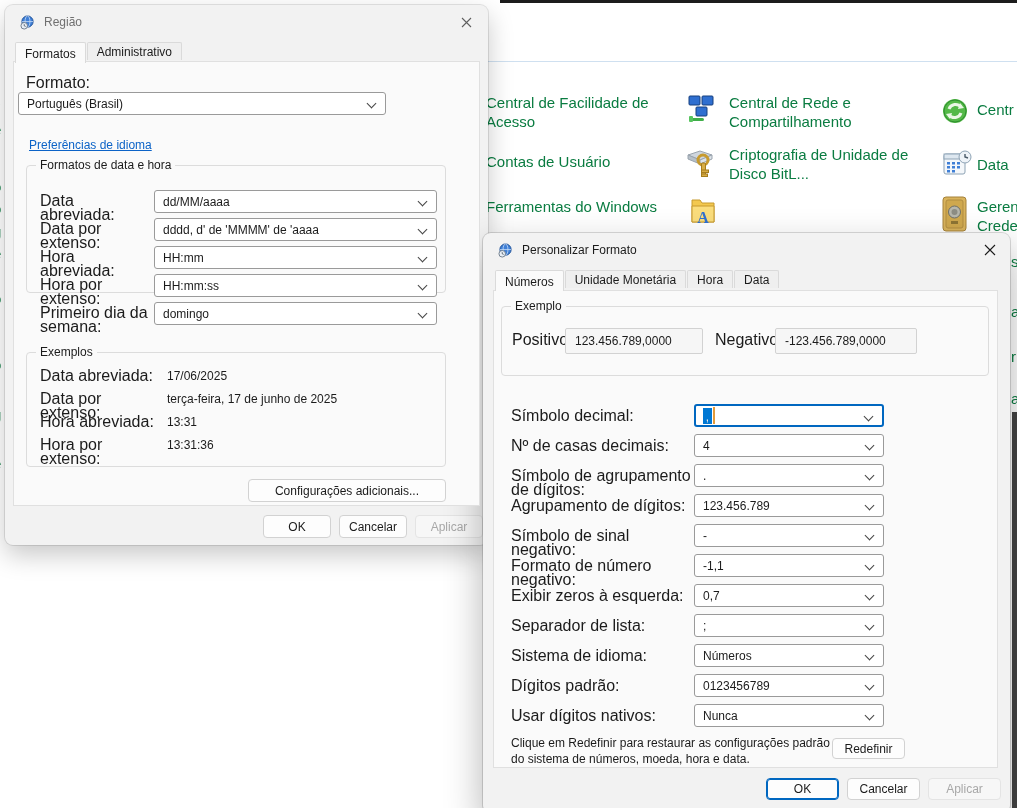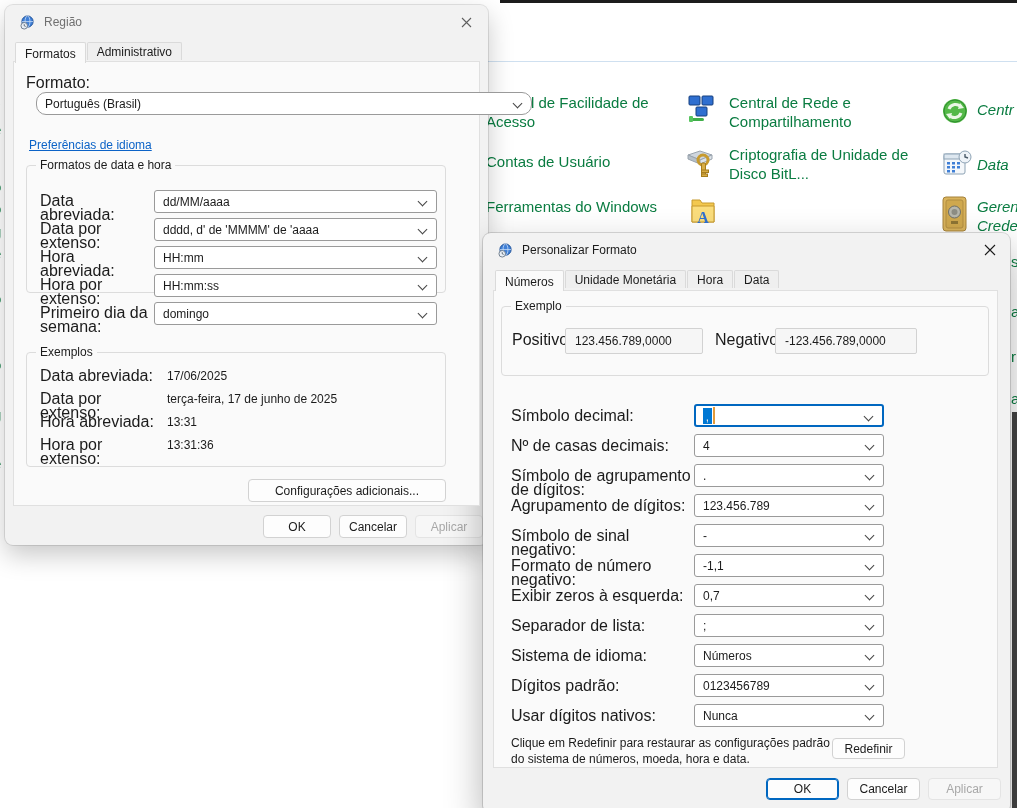--- a/index.html
+++ b/index.html
@@ -3,21 +3,21 @@
 <meta charset="utf-8">
 <style>
   html,body{margin:0;padding:0;background:#fff;}
   .screen{position:relative;width:1017px;height:808px;overflow:hidden;background:#ffffff;
           font-family:"Liberation Sans",sans-serif;color:#1b1b1b;}
   
   .topbar{position:absolute;left:500px;top:0;width:517px;height:3px;background:#1c1c1c;}
   .cp-separator{position:absolute;left:488px;top:61px;width:529px;height:1px;background:#cfe0f0;}
   .right-dark{position:absolute;left:1012px;top:412px;width:5px;height:396px;background:#454545;}
   .cp-label{position:absolute;color:#0a7c41;font-size:15px;line-height:19px;cursor:pointer;}
-  .cp-label.clip{width:40px;overflow:hidden;white-space:pre-line;font-style:italic;}
+  .cp-label.clip{width:40px;overflow:hidden;white-space:pre-line;}
   .cp-icon{position:absolute;}
   .frag{position:absolute;width:6px;height:18px;overflow:hidden;color:#0a7c41;font-size:15px;line-height:18px;}
   .frag i{font-style:normal;display:inline-block;}
   .frag.fleft i{margin-left:-7px;}
   
   .dlg{position:absolute;background:#f2f2f2;border-radius:8px;font-size:12px;
        box-shadow:0 0 0 1px rgba(0,0,0,.14),0 16px 38px rgba(0,0,0,.30);}
   .dlg.inactive{box-shadow:0 0 0 1px rgba(0,0,0,.10),0 10px 26px rgba(0,0,0,.22);}
   .titlebar{position:absolute;left:0;top:0;right:0;height:34px;display:flex;align-items:center;padding:0 0 0 15px;text-align:center;}
   .title-icon{width:15px;height:15px;margin-right:9px;flex:none;}
@@ -202,21 +202,21 @@
     </div>
 
     <div class="tabs" style="left:10px;top:37px;">
 
     <div class="tab active"><span>Formatos</span></div>
         <div class="tab"><span>Administrativo</span></div>
       </div>
 
     <div class="page" style="left:8px;top:56px;width:467px;height:445px;">
       <div class="lbl" style="left:12px;top:14px;">Formato:</div>
-      <div class="combo" style="left:22px;top:30px;width:496px;border-radius:10px;">
+      <div class="combo" style="left:4px;top:30px;width:368px;">
         <span class="val">Português (Brasil)</span>
         <span class="chev"></span>
       </div>
 
       <a class="link" style="left:15px;top:76px;">Preferências de idioma</a>
 
       <div class="group" style="left:12px;top:103px;width:420px;height:128px;">
         <span class="legend">Formatos de data e hora</span>
         <div>
 

